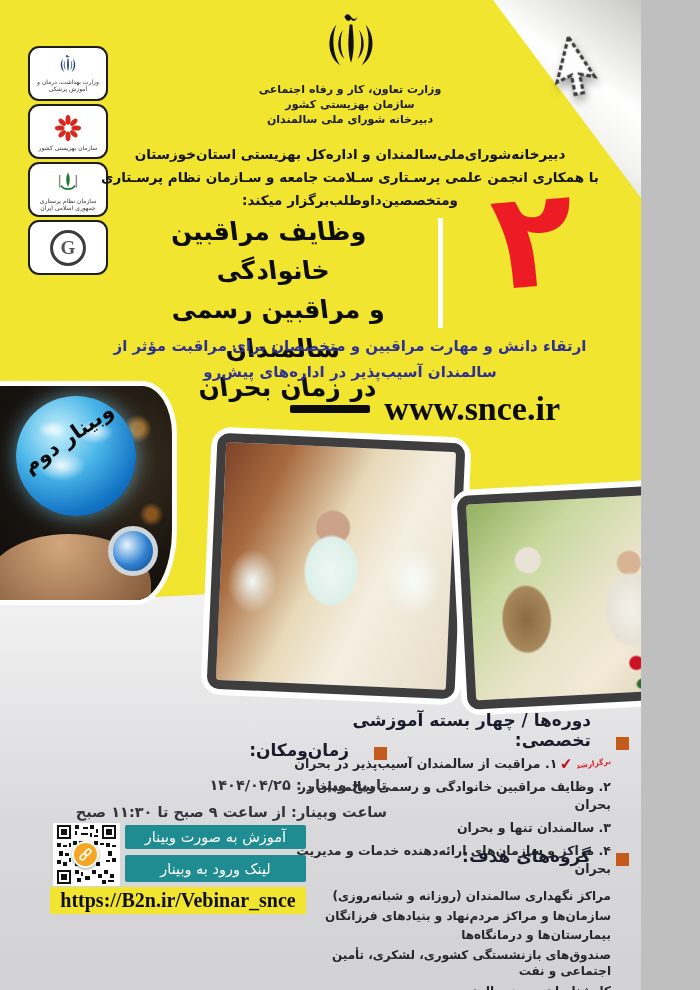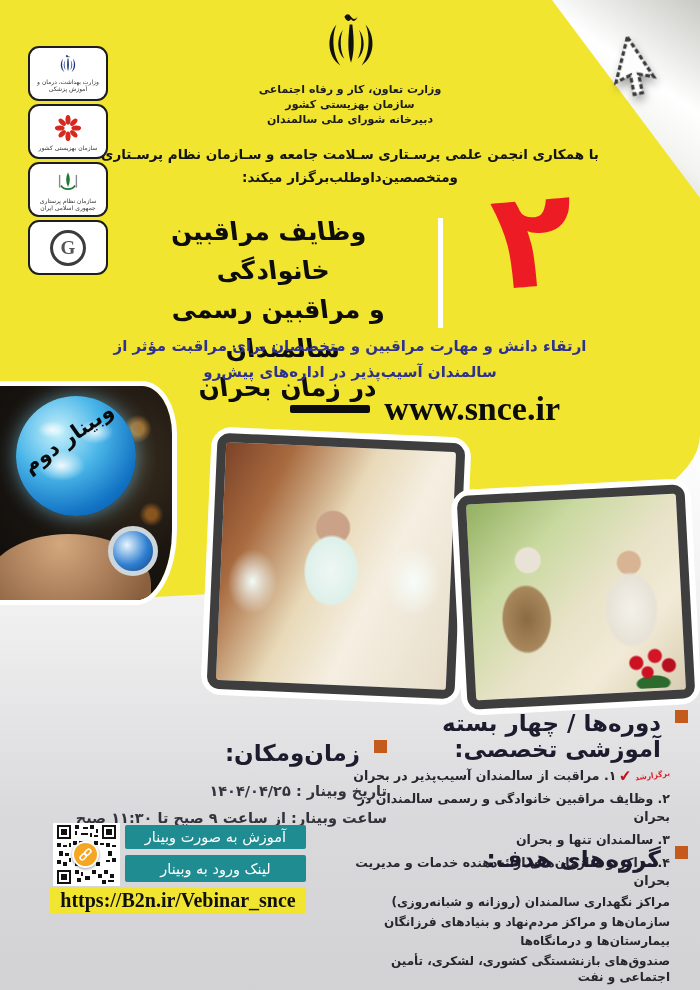--- a/index.html
+++ b/index.html
@@ -1,16 +1,16 @@
 <!DOCTYPE html>
 <html lang="fa"><head>
 <meta charset="utf-8">
 <style>
   html,body{margin:0;padding:0;background:#bfbfbf;}
-  .poster{position:relative;width:700px;height:990px;overflow:hidden;margin:0;
+  .poster{position:relative;width:641px;height:990px;overflow:hidden;margin:0;
     background:linear-gradient(180deg,#fdfdfd 46%,#f0f0f1 62%,#dadadc 82%,#d2d2d4 100%);
     font-family:"DejaVu Sans",sans-serif;}
   
   .yellow{position:absolute;top:0;left:0;width:700px;height:600px;background:#F2E530;
     border-bottom-right-radius:96% 165px;}
   
   .curl{position:absolute;top:0;right:0;width:148px;height:198px;
     clip-path:polygon(0 0,100% 0,100% 100%);
     background:linear-gradient(215deg,#c9c9c4 0%,#ffffff 38%,#f3f3f0 58%,#b9b9b4 100%);}
   .cursor{position:absolute;top:36px;right:22px;width:70px;height:70px;transform:rotate(14deg);
@@ -83,22 +83,22 @@
       radial-gradient(circle 12px at 76% 34%,#d8b494 0 11px,transparent 13px),
       linear-gradient(135deg,#93b060 0%,#c9d9a0 28%,#e9e3c9 55%,#f2ead6 75%,#d8cdb2 100%);}
   .flowers{position:absolute;right:14px;bottom:12px;width:54px;height:40px;
     background:
       radial-gradient(circle 7px at 20% 35%,#cc1122 0 6px,transparent 8px),
       radial-gradient(circle 7px at 55% 20%,#d41527 0 6px,transparent 8px),
       radial-gradient(circle 7px at 80% 45%,#b80f1e 0 6px,transparent 8px),
       radial-gradient(circle 6px at 40% 60%,#cc1122 0 5px,transparent 7px),
       radial-gradient(ellipse 26px 12px at 50% 88%,#2d6a2d 0 60%,transparent 70%);}
   
-  .sec-header{display:flex;align-items:flex-start;gap:14px;direction:rtl;
-    font-size:23px;font-weight:bold;color:#1c1c2e;}
+  .sec-header{display:flex;align-items:flex-end;gap:25px;direction:rtl;
+    font-size:17px;font-weight:bold;color:#1c1c2e;}
   .bullet{width:13px;height:13px;background:#C55A1D;flex:0 0 auto;}
   .section-courses{position:absolute;top:710px;right:12px;width:336px;direction:rtl;text-align:right;}
   .course-item{font-size:12.5px;font-weight:bold;color:#26262c;line-height:18px;
     padding-right:18px;margin-top:5px;}
   .course-first{display:flex;align-items:center;gap:3px;justify-content:flex-start;}
   .held{font-size:7.5px;color:#e0202a;transform:rotate(-8deg);flex:0 0 auto;}
   .check{color:#c40f1d;font-size:15px;line-height:1;transform:rotate(-6deg);flex:0 0 auto;}
   .section-groups{position:absolute;top:846px;right:12px;width:346px;direction:rtl;text-align:right;}
   .group-item{font-size:12px;font-weight:bold;color:#26262c;line-height:16.5px;
     padding-right:18px;margin-top:3px;}
@@ -184,20 +184,21 @@
       <path d="M20 6 C16.5 13 16.5 20 20 27 C23.5 20 23.5 13 20 6 Z" fill="#1d7a34"></path>
       <path d="M10 25 C14 32 26 32 30 25" stroke="#1d7a34" stroke-width="2.4" fill="none"></path>
     </svg>
     <div class="logo-caption">سازمان نظام پرستاری جمهوری اسلامی ایران</div>
   </div>
   <div class="logo-card" style="top:220px">
     <div class="g-ring">G</div>
   </div>
 
   <div class="organizer">
+    <div>دبیرخانه‌شورای‌ملی‌سالمندان و اداره‌کل بهزیستی استان‌خوزستان</div>
     <div>با همکاری انجمن علمی پرسـتاری سـلامت جامعه و سـازمان نظام پرسـتاری</div>
     <div>ومتخصصین‌داوطلب‌برگزار میکند:</div>
   </div>
 
   <div class="edition">
     <div class="edition-num">۲</div>
   </div>
   <div class="title-divider"></div>
   <div class="title">
     <div>وظایف مراقبین خانوادگی</div>

